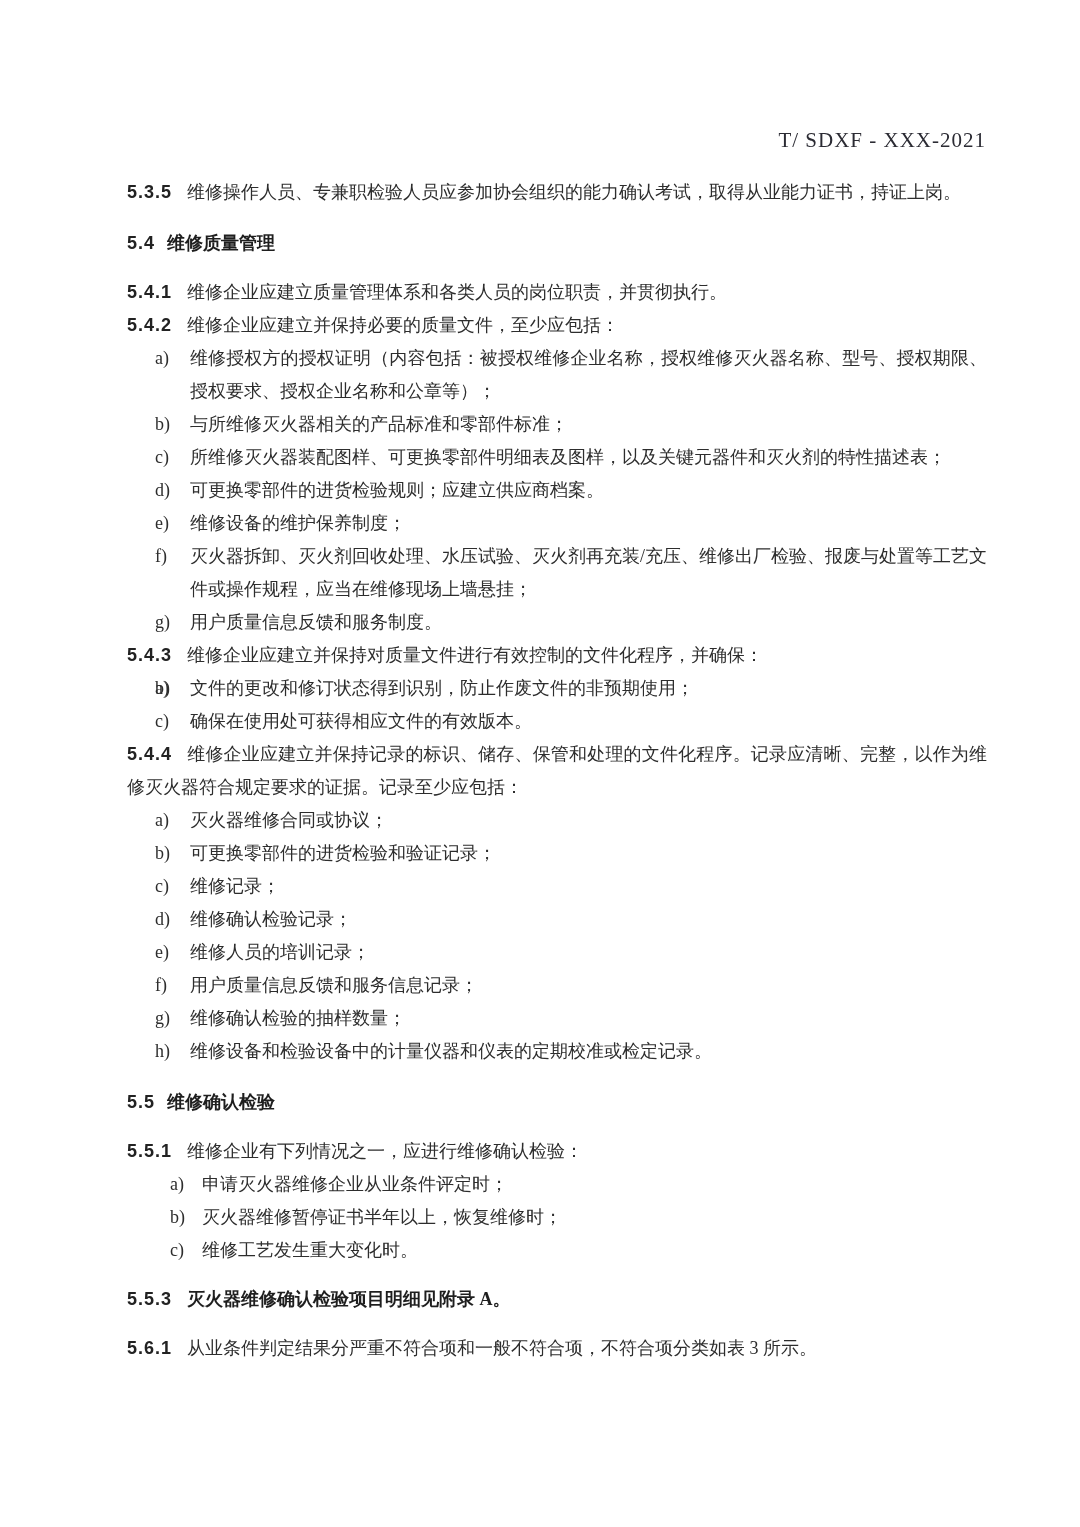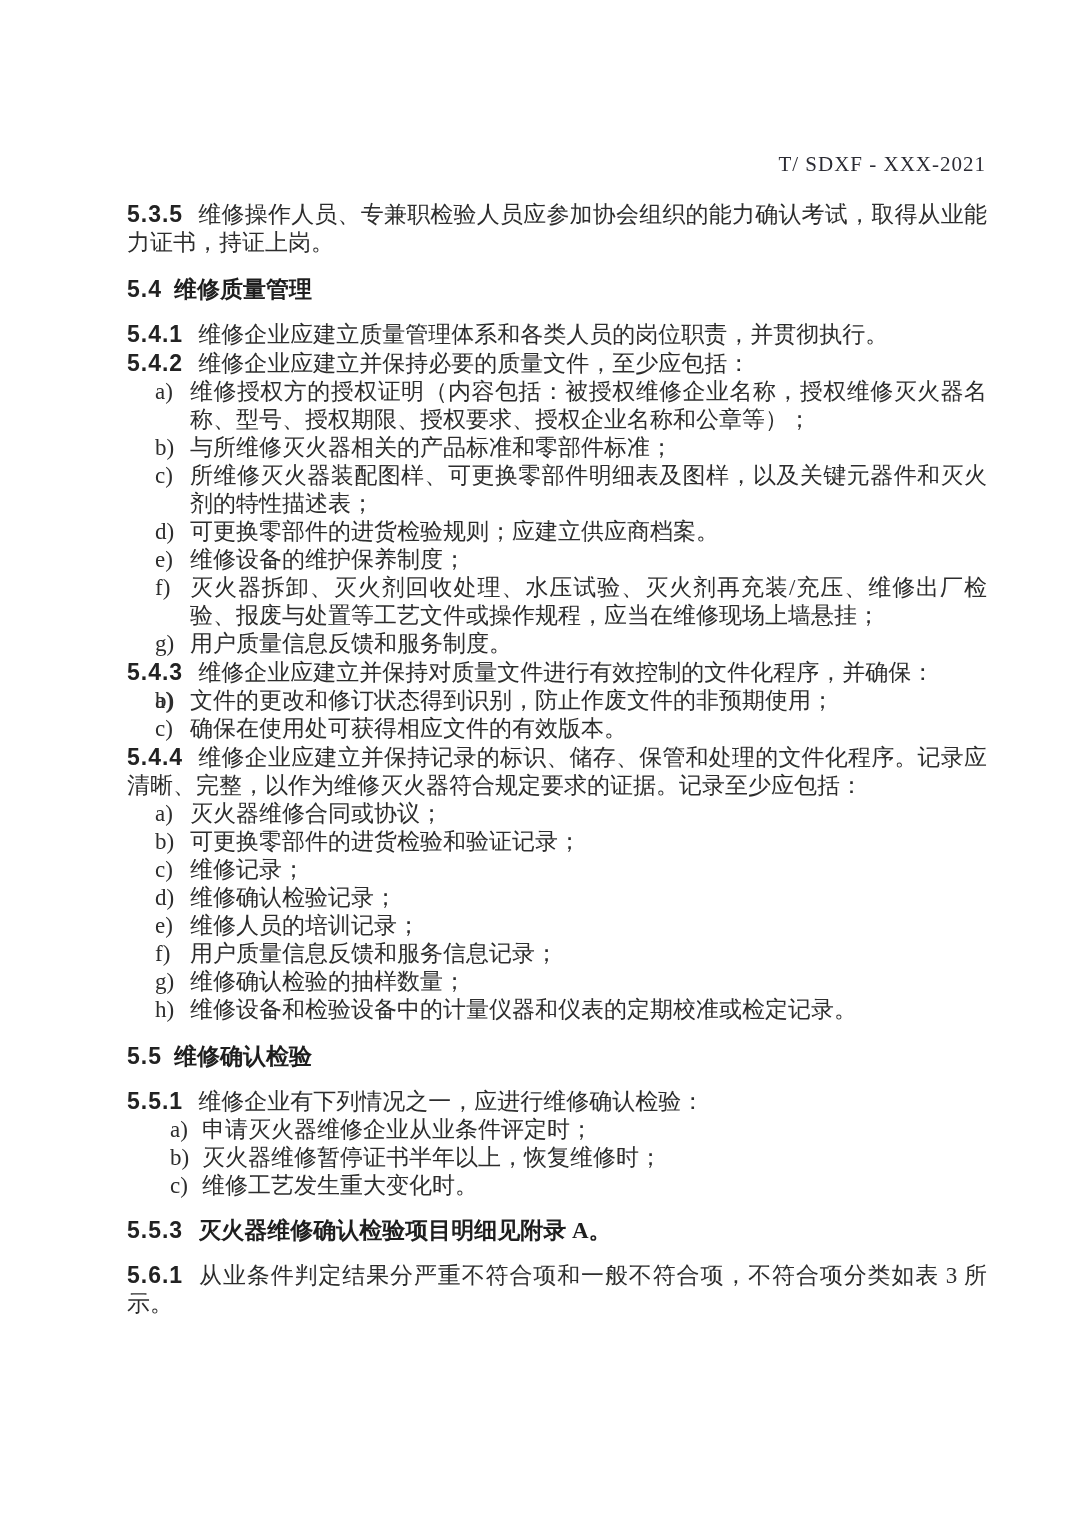--- a/index.html
+++ b/index.html
@@ -1,26 +1,26 @@
 <!DOCTYPE html>
 <html><head>
 <meta charset="utf-8">
 <style>
   html,body{margin:0;padding:0;background:#ffffff;}
   .page{
     position:relative;width:1080px;height:1370px;background:#ffffff;overflow:hidden;
-    font-family:"Liberation Serif","DejaVu Serif",serif;color:#2d2d2d;margin-top:24px;
+    font-family:"Liberation Serif","DejaVu Serif",serif;color:#2d2d2d;
   }
   .doc-code{
     position:absolute;top:128px;right:94px;
     font-size:21px;letter-spacing:1px;color:#2b2b33;white-space:nowrap;
   }
   .doc-body{
     position:absolute;left:127px;right:93px;top:176px;
-    font-size:23px;line-height:28px;text-align:justify;
+    font-size:18px;line-height:33px;text-align:justify;
   }
   .block{margin:0;}
   .num{
     font-family:"Liberation Sans","DejaVu Sans",sans-serif;
     font-weight:bold;color:#222;letter-spacing:1px;margin-right:15px;white-space:nowrap;
   }
   .heading,.heading2{margin-top:18px;margin-bottom:16px;}
   .heading .txt{font-weight:bold;color:#1e1e1e;}
   .heading .num,.heading2 .num{margin-right:12px;}
   .clause-gap{margin-top:14px;}

